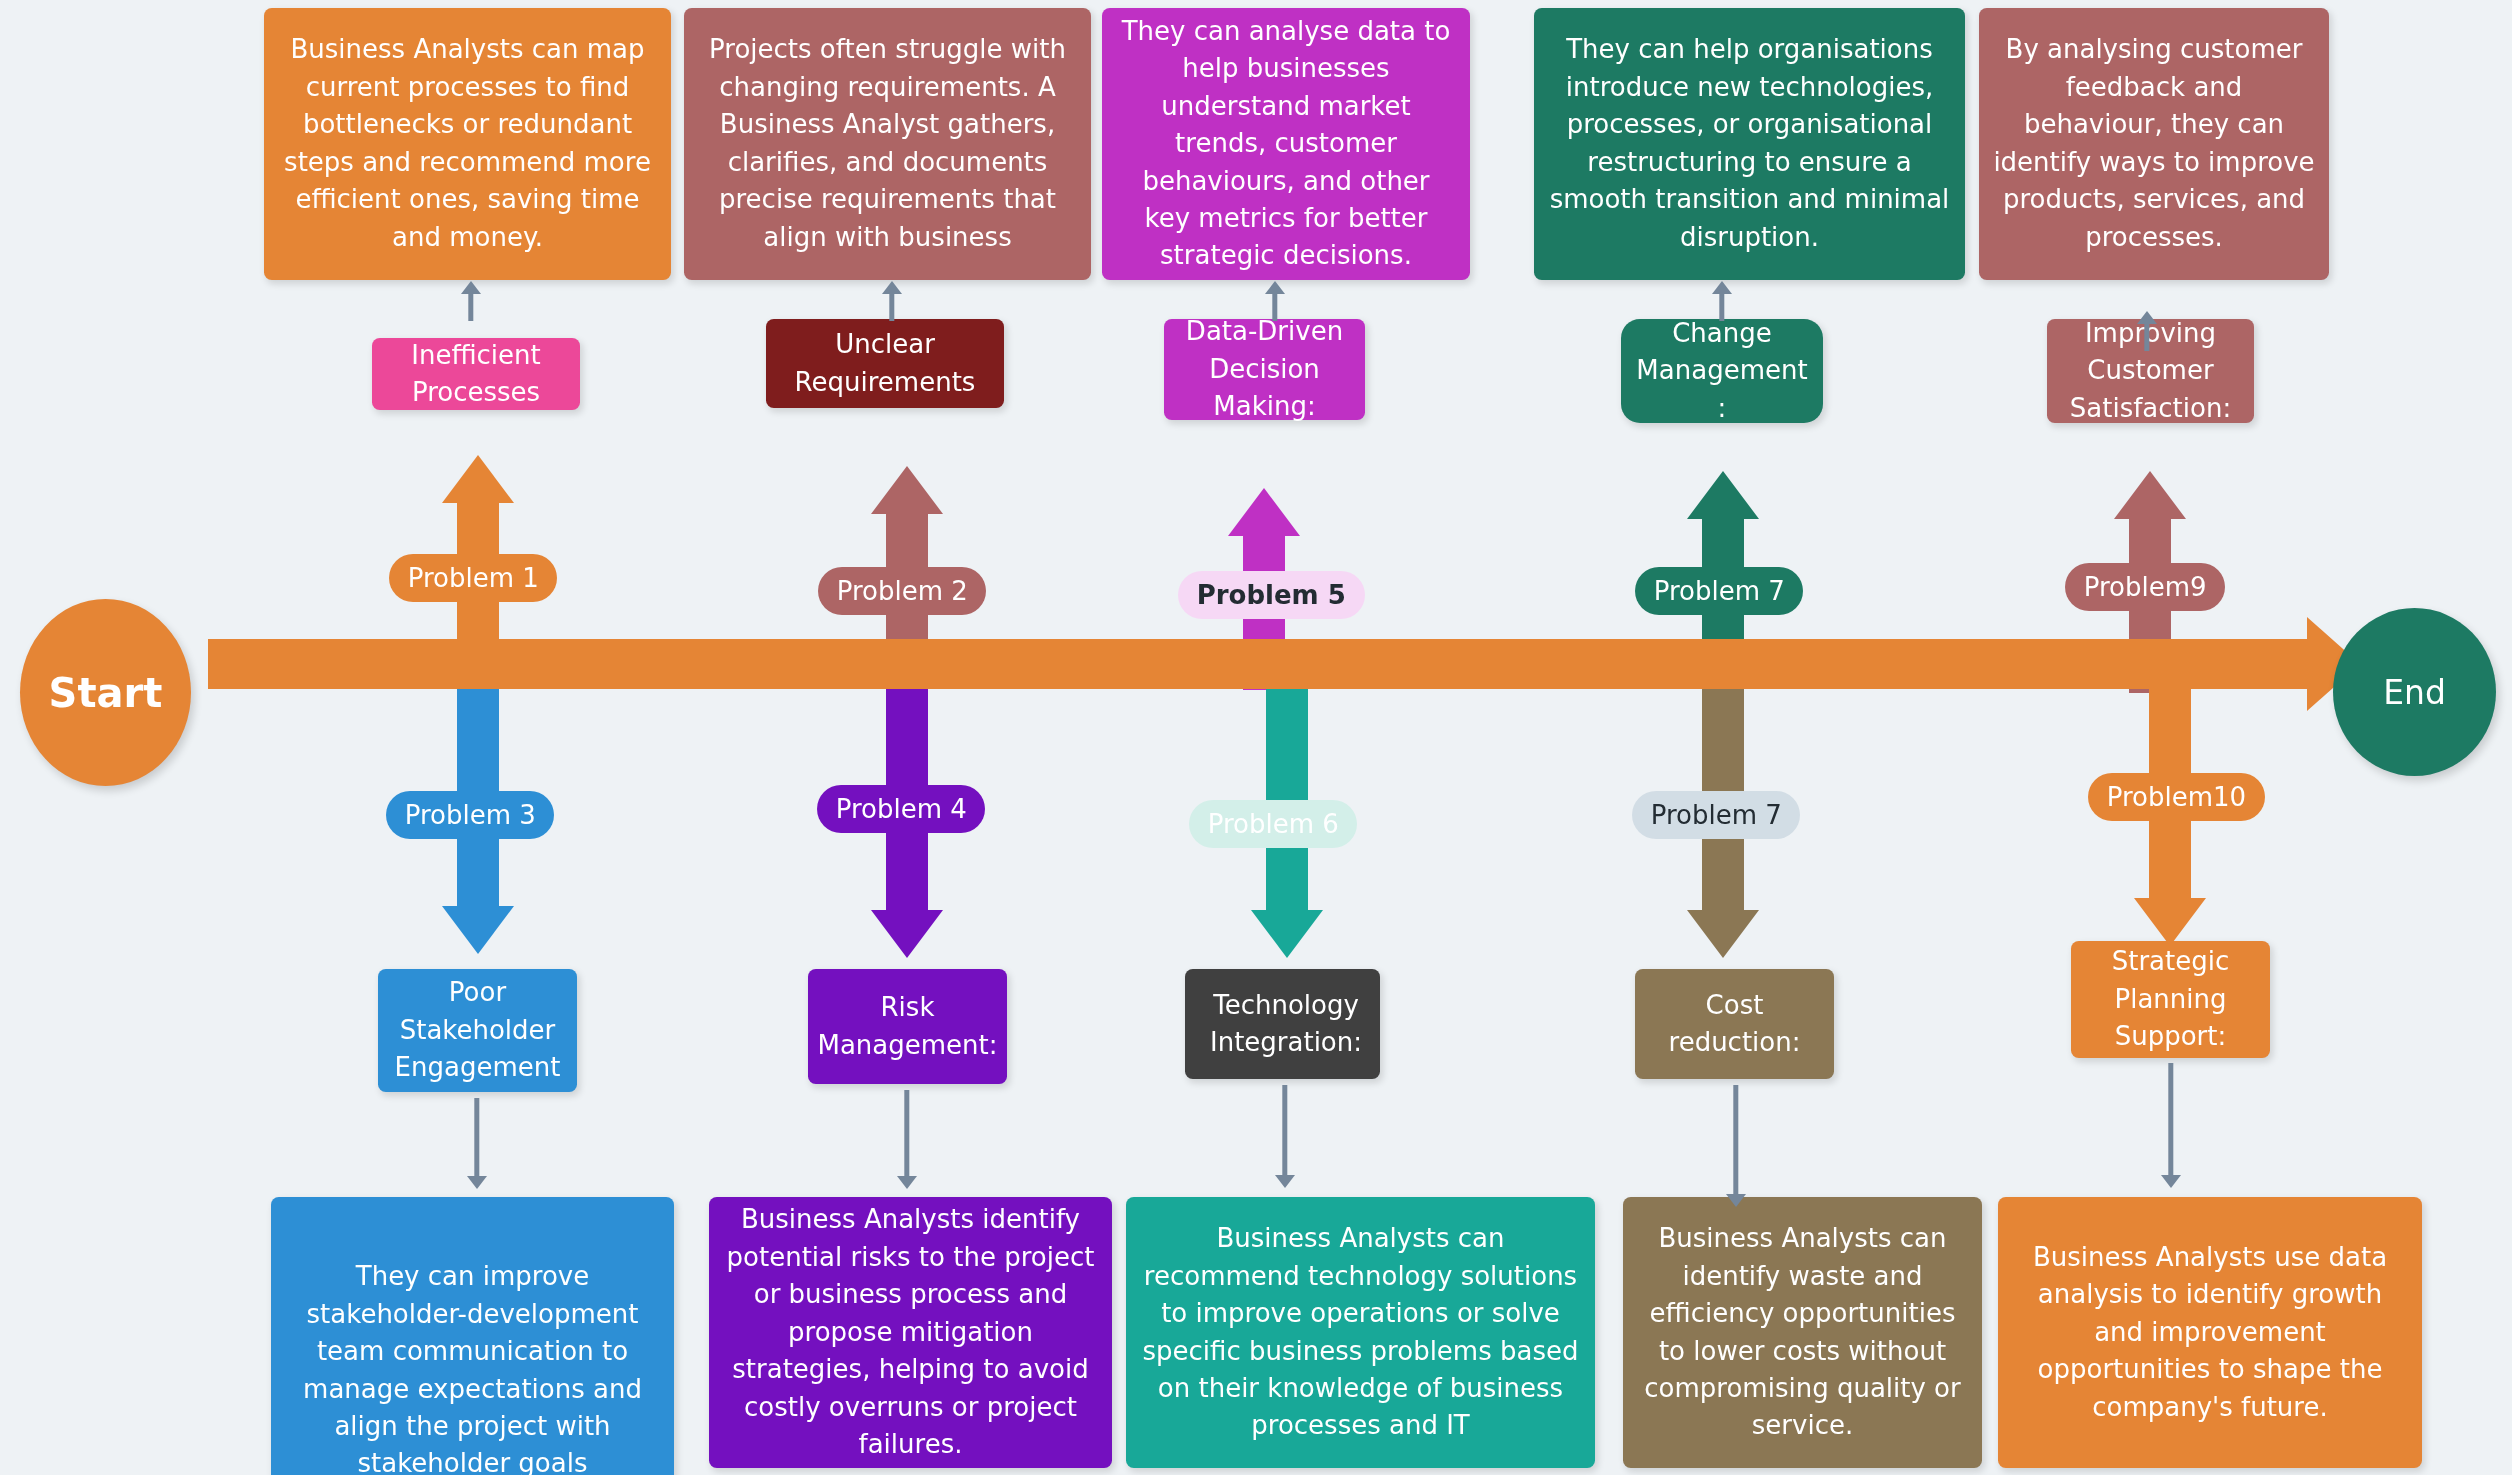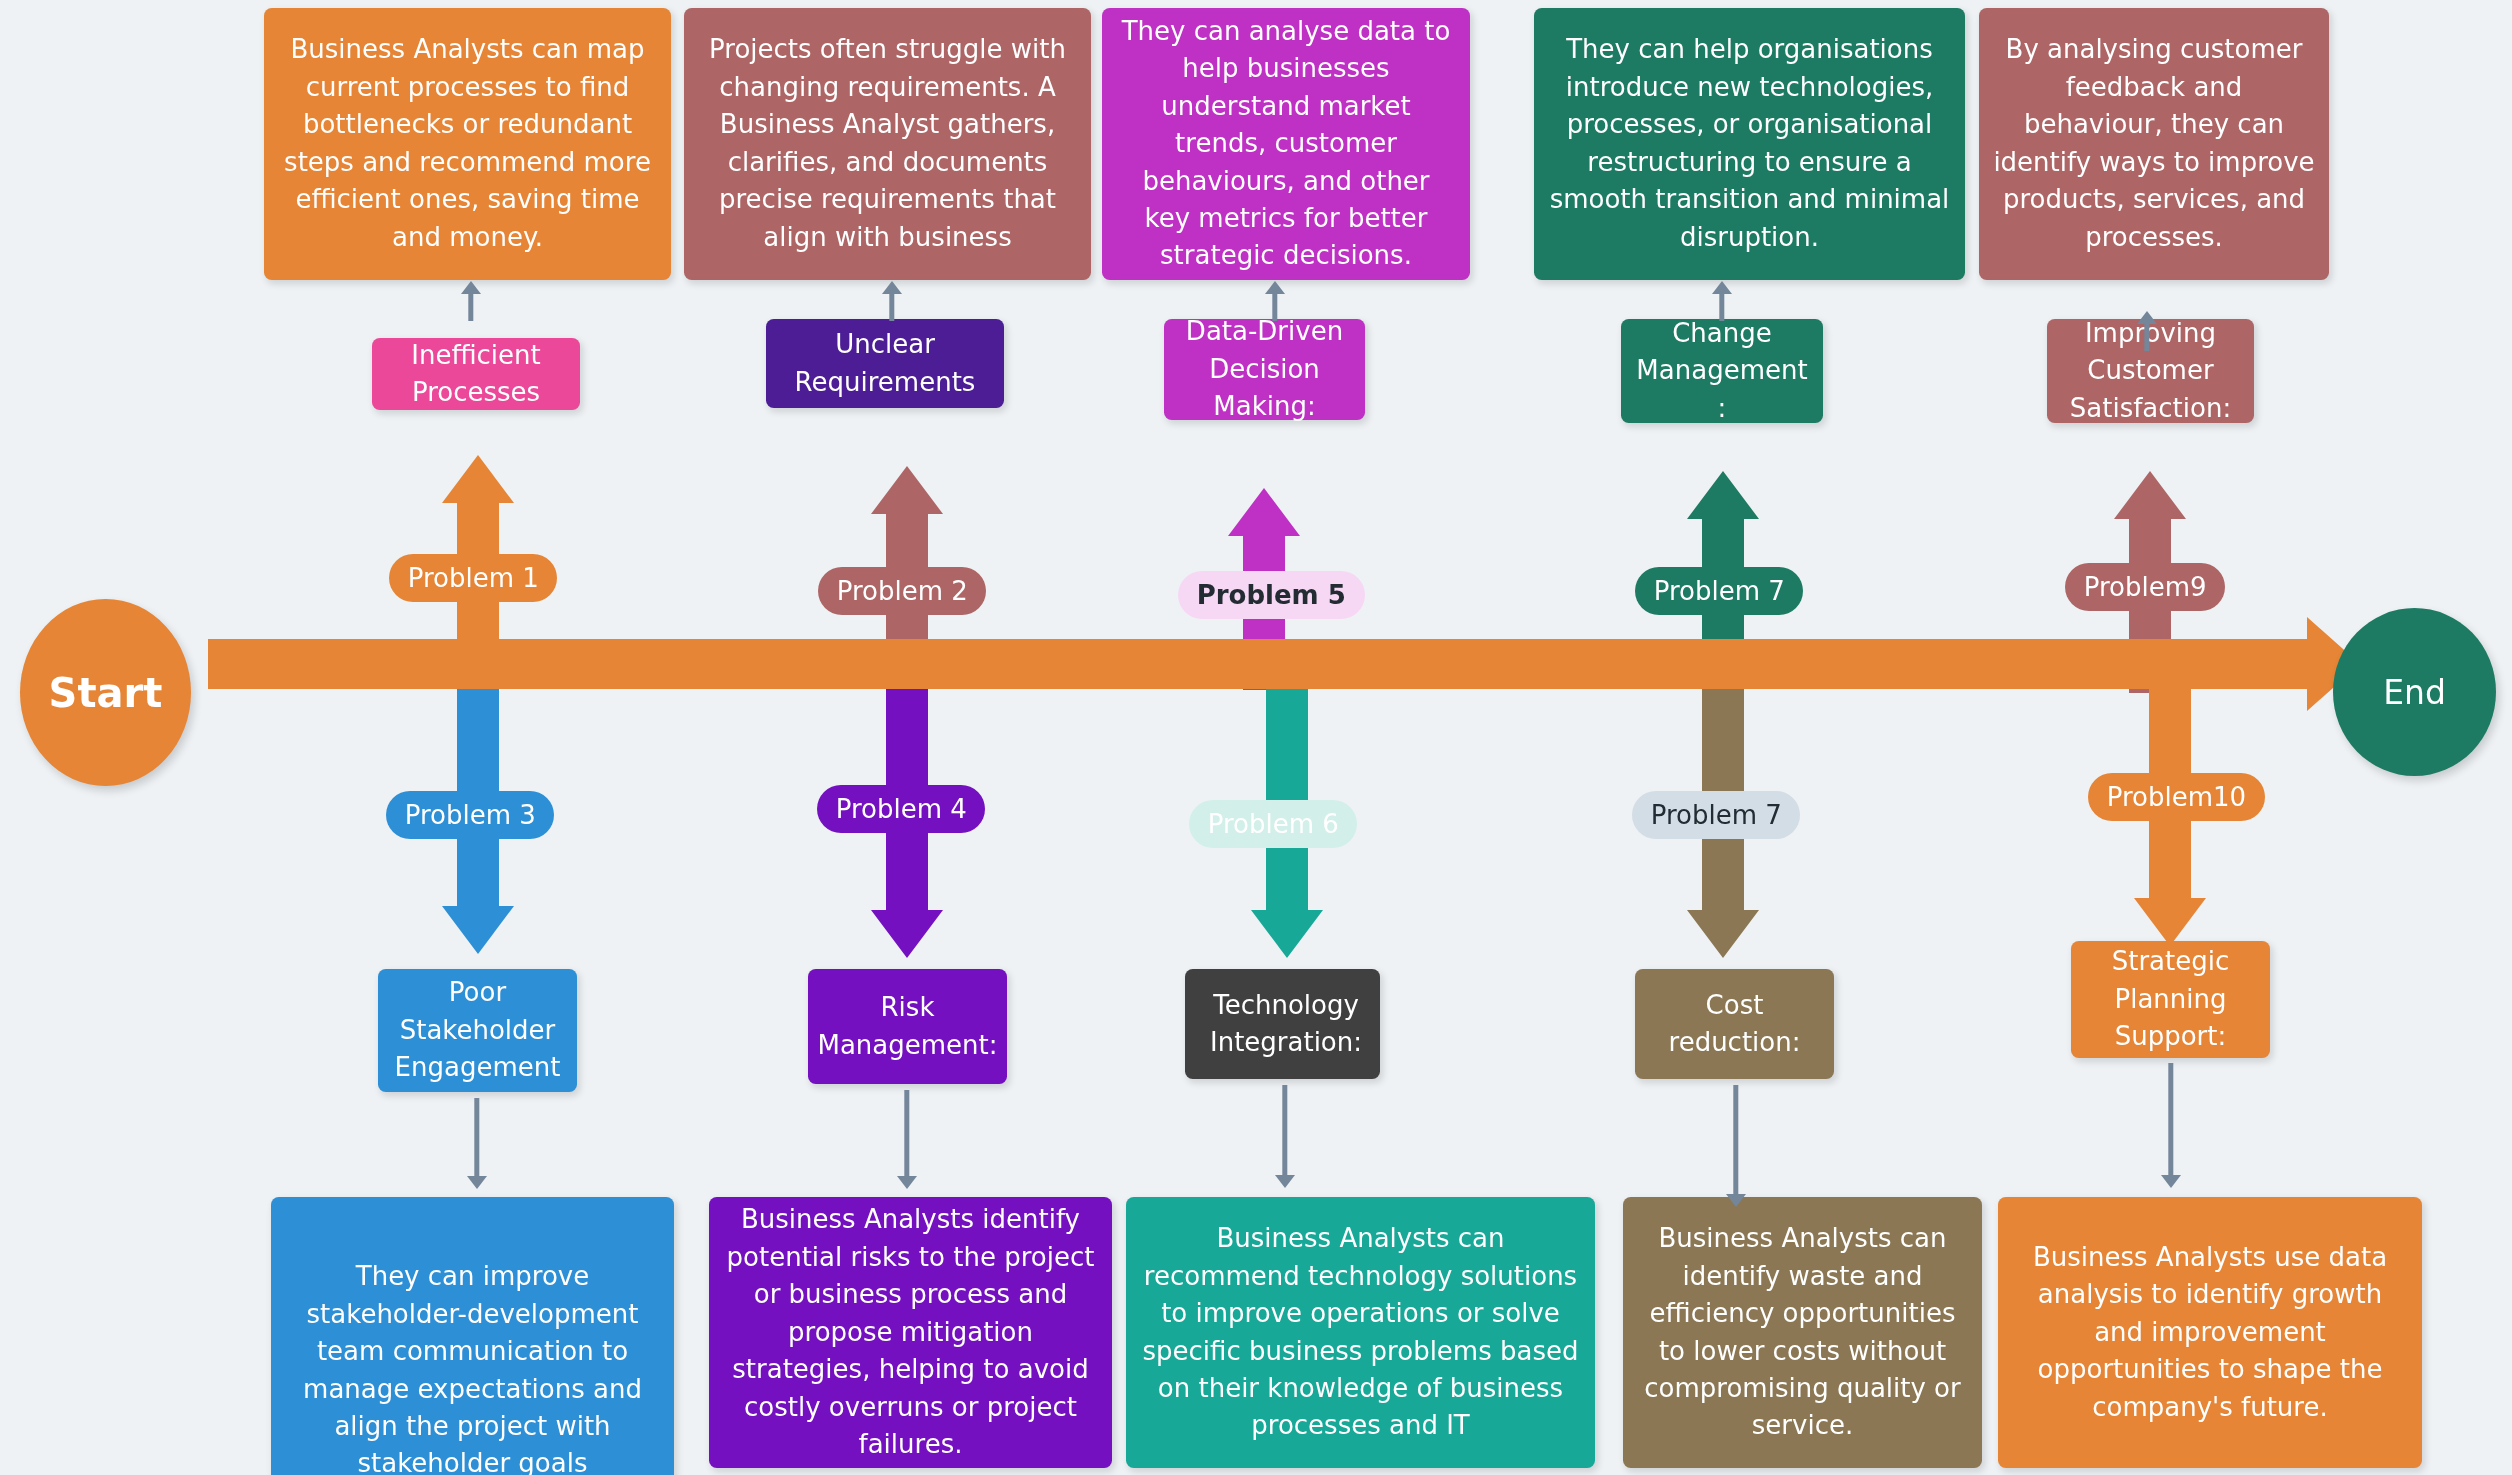--- a/index.html
+++ b/index.html
@@ -130,23 +130,23 @@
   <div class="glink" style="left:1710px; top:281px; width:23px; height:40px;">
     <div class="gshaft" style="top:13.2px; height:27px;"></div>
     <div class="ghead-up" style="top:0;"></div>
   </div>
   <div class="glink" style="left:2135px; top:311px; width:23px; height:40px;">
     <div class="gshaft" style="top:13.2px; height:27px;"></div>
     <div class="ghead-up" style="top:0;"></div>
   </div>
 
   <div class="node-box" style="left:372px; top:338px; width:208px; height:72px; background:#ec4899;">Inefficient Processes</div>
-  <div class="node-box" style="left:766px; top:319px; width:238px; height:89px; background:#4c1d95;">Unclear Requirements</div>
+  <div class="node-box" style="left:766px; top:319px; width:238px; height:89px; background:#7f1d1d;">Unclear Requirements</div>
   <div class="node-box" style="left:1164px; top:319px; width:201px; height:101px; background:#bf30c4;">Data-Driven Decision Making:</div>
-  <div class="node-box" style="left:1621px; top:319px; width:202px; height:104px; background:#1d7a63;">Change Management :</div>
+  <div class="node-box" style="left:1621px; top:319px; width:202px; height:104px; background:#1d7a63;border-radius:19px;">Change Management :</div>
   <div class="node-box" style="left:2047px; top:319px; width:207px; height:104px; background:#ad6565;">Improving Customer Satisfaction:</div>
 
   <div class="conn" style="left:442px; top:455px; width:72px; height:225px;">
     <div class="shaft" style="top:47px; width:42px; height:179px; background:#e58535;"></div>
     <div class="head-up" style="top:0; border-bottom:48px solid #e58535;"></div>
   </div>
   <div class="conn" style="left:871px; top:466px; width:72px; height:225px;">
     <div class="shaft" style="top:47px; width:42px; height:179px; background:#ad6565;"></div>
     <div class="head-up" style="top:0; border-bottom:48px solid #ad6565;"></div>
   </div>

